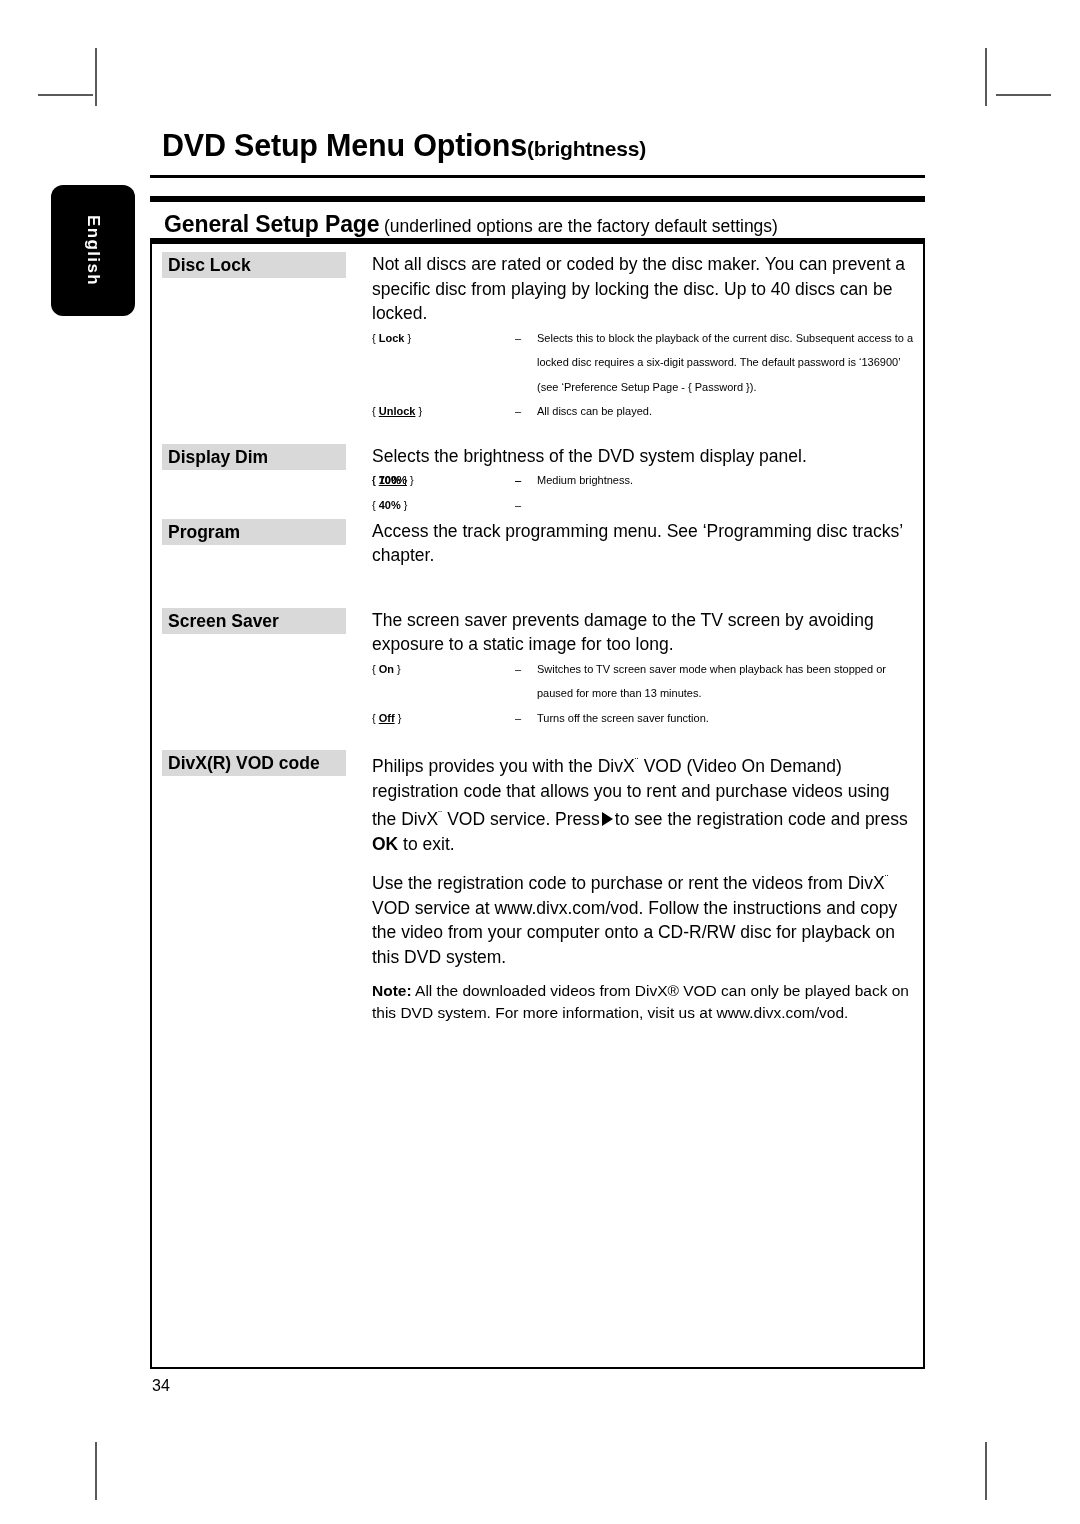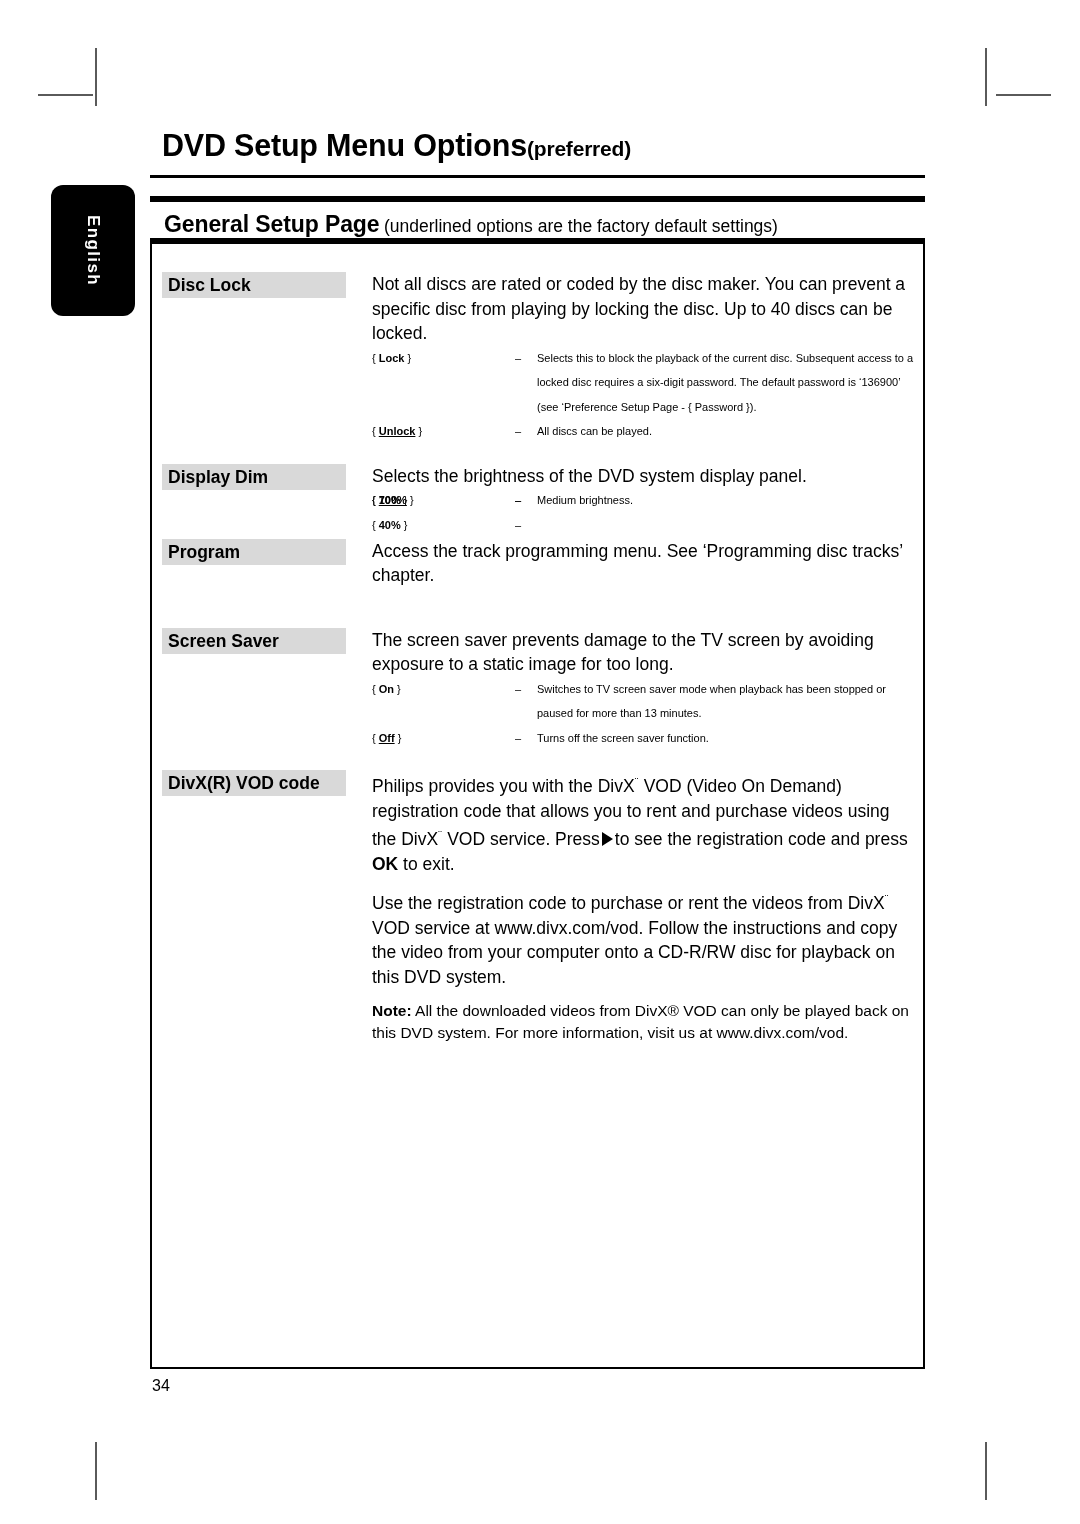--- a/index.html
+++ b/index.html
@@ -112,21 +112,21 @@
   }
   .banner-sub {
     font-size: 17.5px;
     font-weight: normal;
   }
 
   
   .rows {
     position: absolute;
     left: 150px;
-    top: 272px;
+    top: 252px;
     width: 775px;
   }
   .row {
     position: relative;
     display: block;
   }
   .row-label {
     position: absolute;
     left: 12px;
     top: 0;
@@ -213,21 +213,21 @@
 <div class="crop crop-v crop-tr-v"></div>
 <div class="crop crop-h crop-tr-h"></div>
 <div class="crop crop-v crop-bl-v"></div>
 <div class="crop crop-v crop-br-v"></div>
 
 <div class="lang-tab">
   <div class="lang-tab-text">English</div>
 </div>
 
 <div class="page-title">
-  <span>DVD Setup Menu Options</span><span class="cont">(preferred)</span>
+  <span>DVD Setup Menu Options</span><span class="cont">(brightness)</span>
 </div>
 <div class="title-rule"></div>
 
 <div class="table-frame"></div>
 
 <div class="banner">
   <div class="banner-inner">
     <span class="banner-title">General Setup Page</span>
     <span class="banner-sub">(underlined options are the factory default settings)</span>
   </div>

